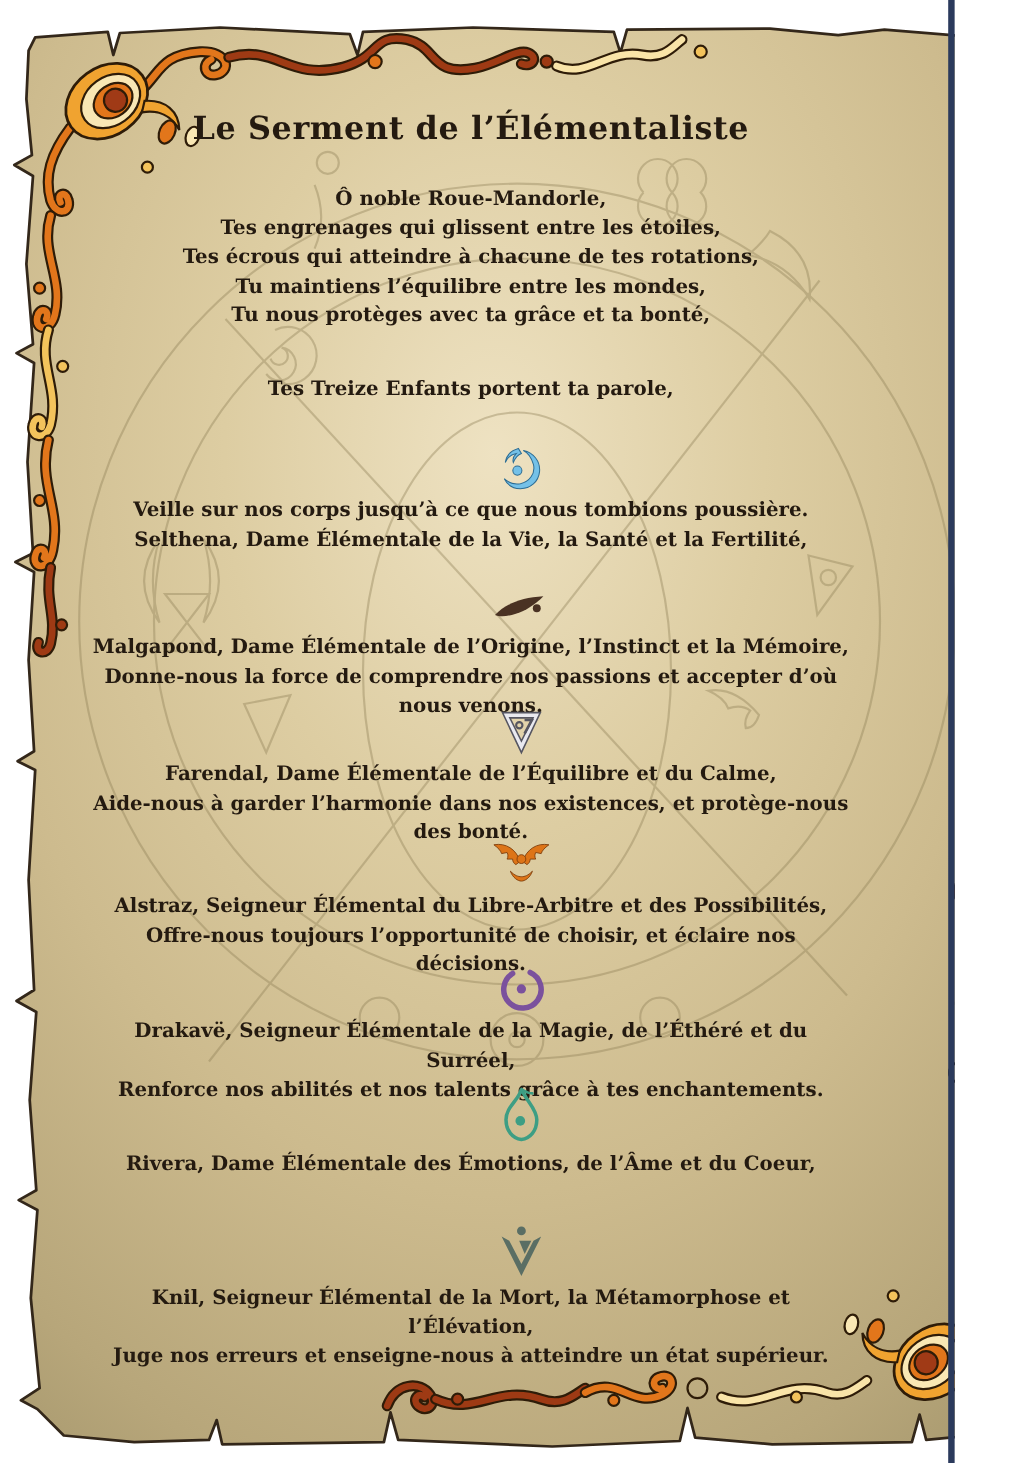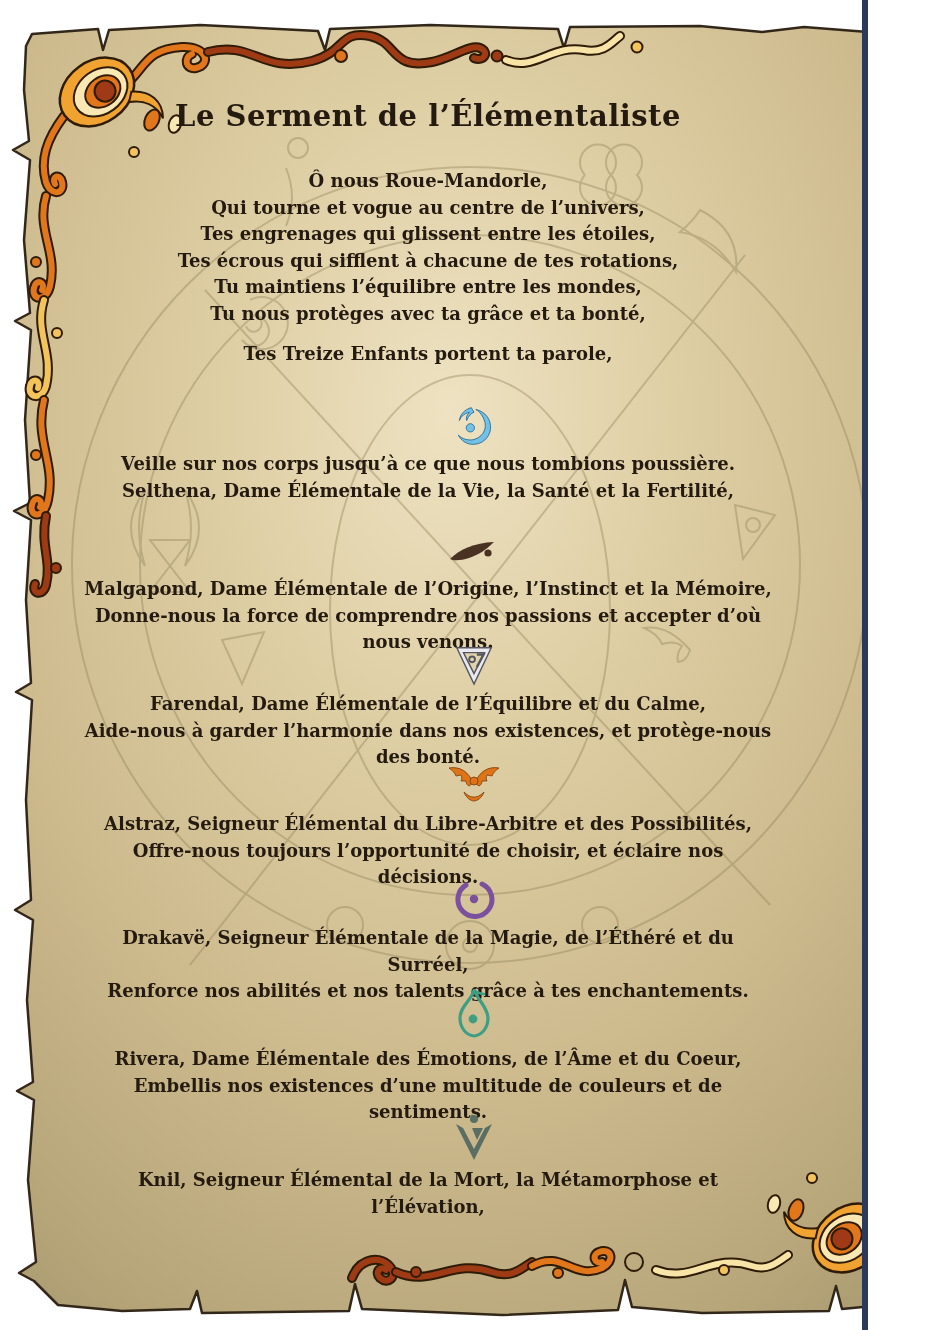--- a/index.html
+++ b/index.html
@@ -194,24 +194,23 @@
       </g>
       <ellipse cx="796" cy="1210" rx="7" ry="11" transform="rotate(200 796 1210)" fill="#e2761b" stroke="#2e1c08" stroke-width="2"></ellipse>
       <ellipse cx="774" cy="1204" rx="6" ry="9" transform="rotate(195 774 1204)" fill="#f9e7b4" stroke="#2e1c08" stroke-width="2"></ellipse>
       <circle class="dot" cx="812" cy="1178" r="5" fill="#f3c35c"></circle>
     </g>
   </svg>
 
   <div class="textcol title">Le Serment de l’Élémentaliste</div>
 
   <div class="textcol verse" id="intro">
-    <div>Ô nous Roue-Mandorle,</div>
-    <div>Qui tourne et vogue au centre de l’univers,</div>
+    <div>Ô noble Roue-Mandorle,</div>
     <div>Tes engrenages qui glissent entre les étoiles,</div>
-    <div>Tes écrous qui sifflent à chacune de tes rotations,</div>
+    <div>Tes écrous qui atteindre à chacune de tes rotations,</div>
     <div>Tu maintiens l’équilibre entre les mondes,</div>
     <div>Tu nous protèges avec ta grâce et ta bonté,</div>
   </div>
 
   <div class="textcol verse" id="alleg">
     <div>Tes Treize Enfants portent ta parole,</div>
   </div>
 
   <div class="iconrow" id="c1i">
     <svg width="44" height="44" viewBox="0 0 48 48">
@@ -274,28 +273,28 @@
 
   <div class="iconrow" id="c6i">
     <svg width="40" height="52" viewBox="0 0 40 52">
       <path d="M20 2 C18 12 6 18 6 30 C6 40 12 47 20 48 C28 47 34 40 34 30 C34 21 26 14 22 6 C21 4 20 3 20 2 Z" fill="none" stroke-width="3.2" stroke="#3d9e84"></path>
       <path d="M20 2 C24 5 27 6 30 6" fill="none" stroke-width="2.4" stroke-linecap="round" stroke="#3d9e84"></path>
       <circle cx="19" cy="31" r="4.4" fill="#3d9e84"></circle>
     </svg>
   </div>
   <div class="textcol verse" id="c6t">
     <div>Rivera, Dame Élémentale des Émotions, de l’Âme et du Coeur,</div>
-    <div>Embellis nos existences d’une multitude de couleurs et de sentiments.</div>
   </div>
 
   <div class="iconrow" id="c7i">
     <svg width="44" height="48" viewBox="0 0 44 48">
       <circle cx="22" cy="5" r="4" fill="#5a6e64"></circle>
       <path d="M4 10 L22 46 L40 10 L33 14 L22 35 L11 14 Z" fill="#5a6e64"></path>
       <path d="M20 14 L31 14 L25 26 Z" fill="#5a6e64"></path>
     </svg>
   </div>
   <div class="textcol verse" id="c7t">
     <div>Knil, Seigneur Élémental de la Mort, la Métamorphose et l’Élévation,</div>
+    <div>Juge nos erreurs et enseigne-nous à atteindre un état supérieur.</div>
   </div>
 
   <div class="edge-strip"></div>
 </div>
 
 </body></html>

